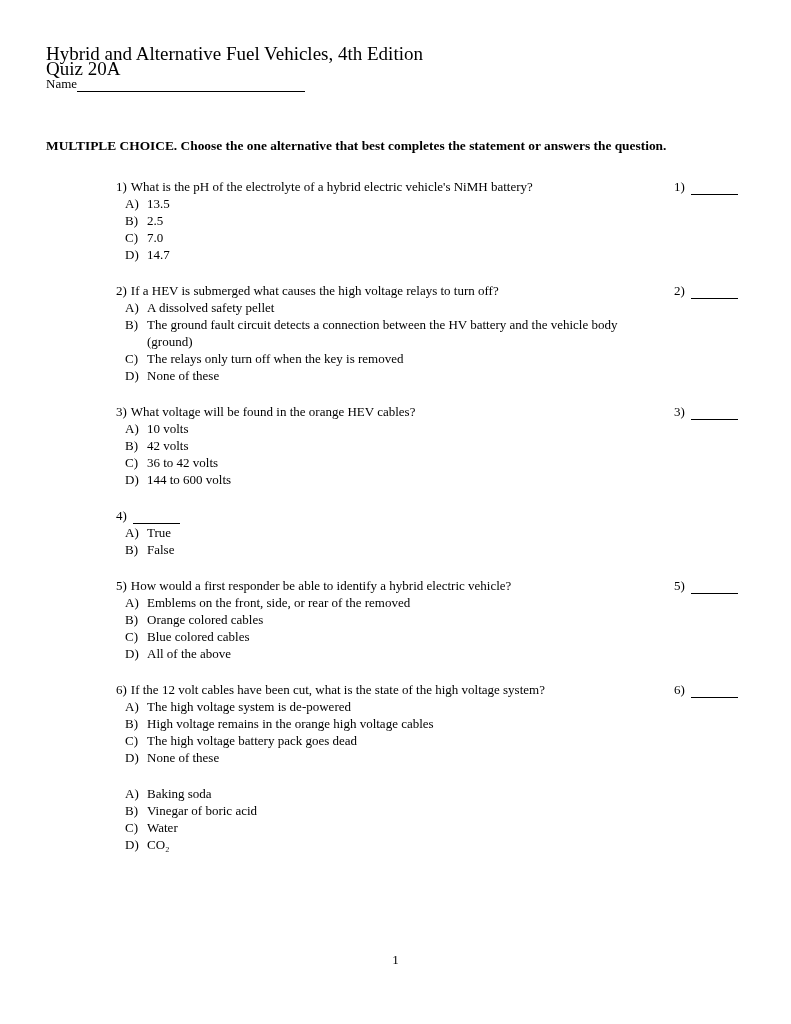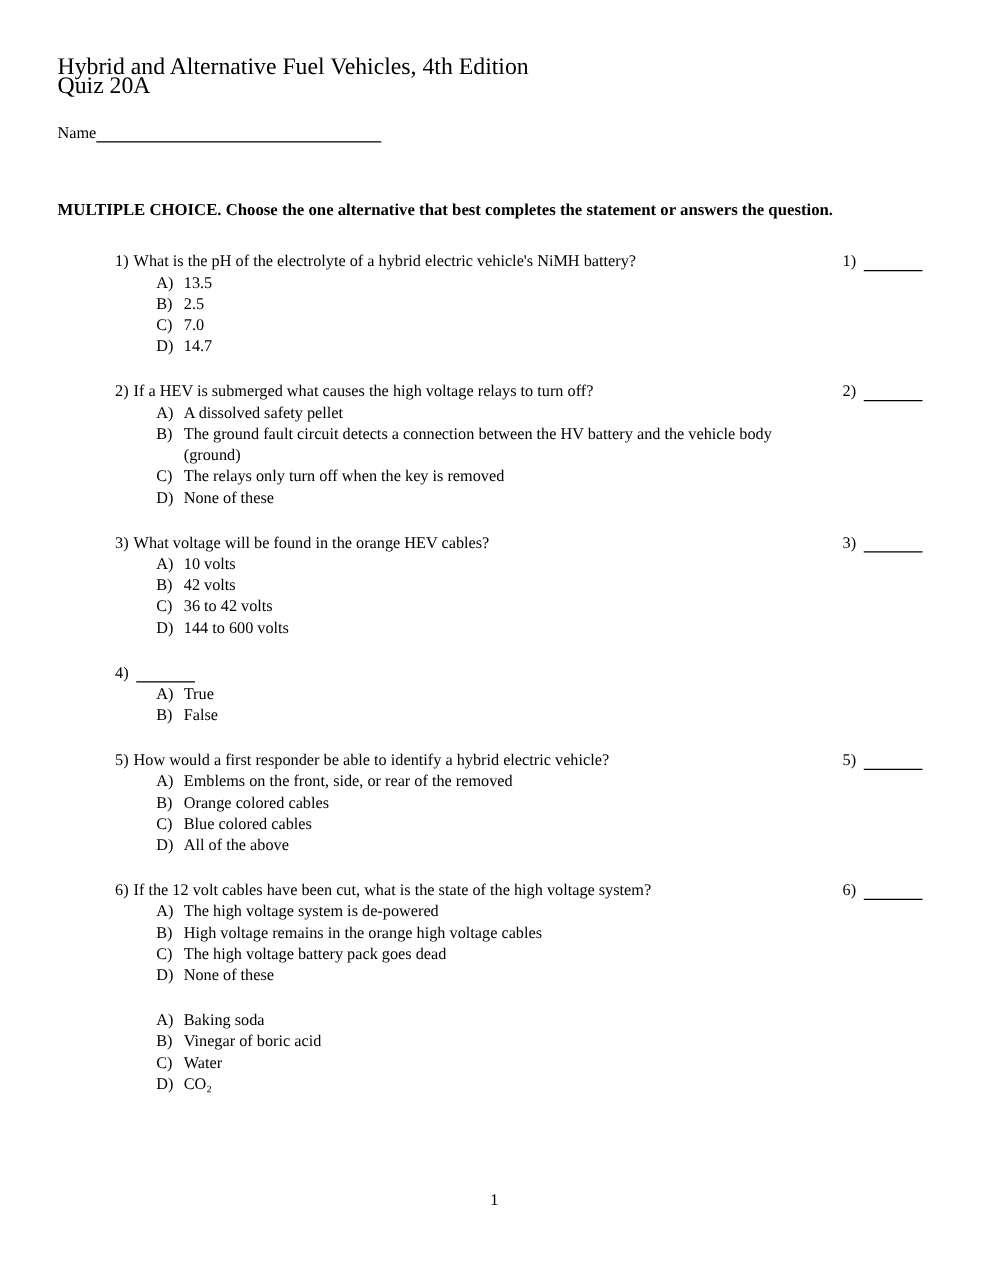--- a/index.html
+++ b/index.html
@@ -10,39 +10,39 @@
     position: relative;
     font-family: "Liberation Serif", serif;
     font-size: 13px;
     color: #000000;
     overflow: hidden;
   }
   .page { padding: 46px 45px 0 46px; }
 
   .doc-title, .doc-subtitle { font-size: 19px; line-height: 15px; }
 
-  .name-row { margin-top: 22px; font-size: 13px; }
+  .name-row { font-size: 13px; }
   .name-blank {
     display: inline-block;
     width: 228px;
     height: 14px;
     border-bottom: 1px solid #000;
     vertical-align: bottom;
   }
 
   .instructions {
     margin-top: 45px;
     font-weight: bold;
     font-size: 13.4px;
     line-height: 17px;
   }
 
   .questions { margin-top: 24px; padding-left: 46px; }
   .question { margin-bottom: 19px; }
-  .q-row { display: flex; align-items: center; line-height: 17px; }
+  .q-row { display: flex; align-items: center; line-height: 17px; margin-left: 24px; }
   .q-main { flex: 1 1 auto; padding-right: 12px; }
   .q-num { padding-right: 4px; }
   .q-answer { flex: 0 0 72px; white-space: nowrap; line-height: 17px; }
   .ans-blank {
     display: inline-block;
     width: 47px;
     height: 13px;
     border-bottom: 1px solid #000;
     margin-left: 6px;
     vertical-align: bottom;

